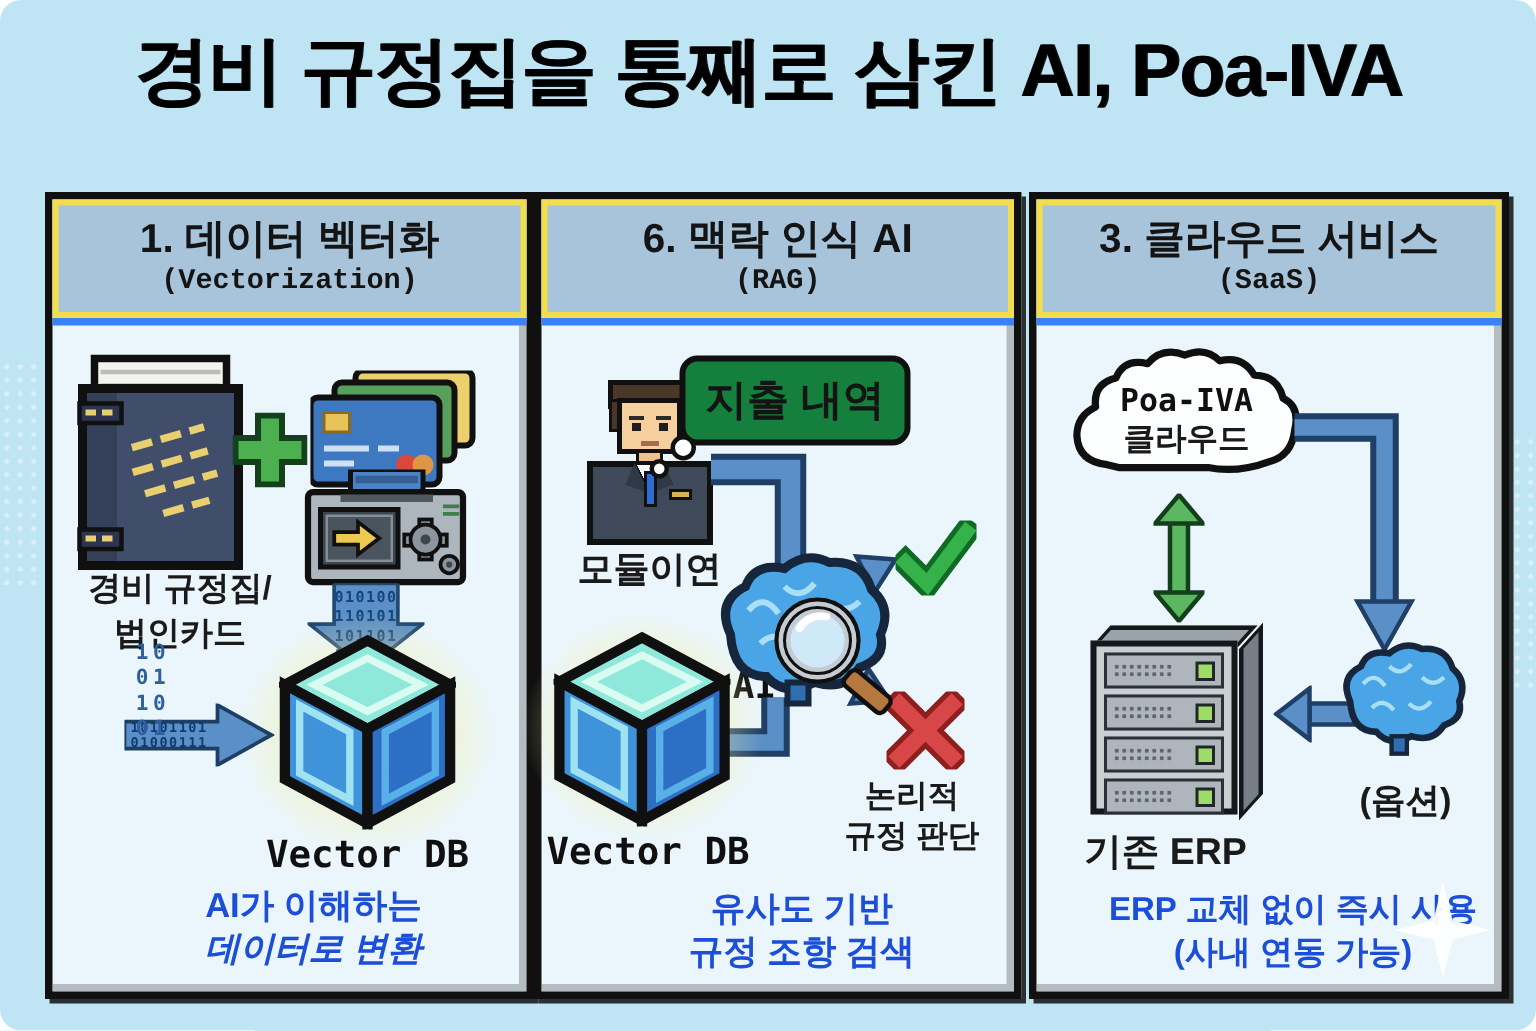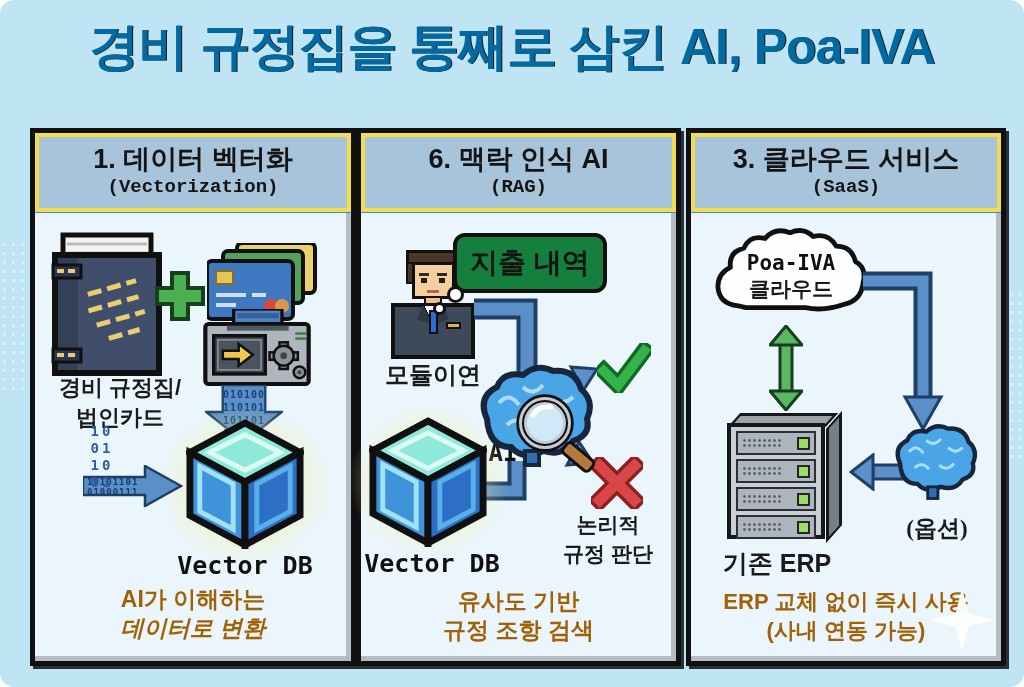--- a/index.html
+++ b/index.html
@@ -1,34 +1,34 @@
 <!DOCTYPE html>
 <html><head>
 <meta charset="utf-8">
 <style>
   html,body{margin:0;padding:0;background:#ffffff;}
   .page{position:relative;width:1024px;height:687px;background:#bfe4f4;overflow:hidden;
         border-radius:14px;font-family:"Liberation Sans",sans-serif;color:#141414;}
   .title{position:absolute;top:14px;left:0;width:100%;margin:0;text-align:center;
-         font-size:50px;font-weight:900;letter-spacing:-1px;color:#0369a1;
+         font-size:50px;font-weight:900;letter-spacing:-1px;color:#000000;
          text-shadow:1px 0 0 #141414;}
   .dots{position:absolute;background-image:radial-gradient(rgba(255,255,255,.85) 1.6px,transparent 1.8px);
         background-size:9px 9px;opacity:.5;pointer-events:none;}
   .panel{position:absolute;background:#eaf6fc;border:5px solid #101010;
          box-shadow:inset -5px -5px 0 0 #b4bcc2, 3px 3px 0 0 rgba(16,16,16,.85);}
-  .hdr{border-bottom:1px solid #3b82f6;}
+  .hdr{border-bottom:5px solid #3b82f6;}
   .hdr-in{border:4px solid #f2dd4e;background:#a7c4da;text-align:center;padding:7px 2px 9px;}
   .hdr-l1{font-size:27px;line-height:31px;font-weight:900;}
   .hdr-l2{font-family:Liberation Mono, monospace;font-size:19px;line-height:24px;font-weight:700;}
   .content{position:relative;width:100%;height:435px;}
   .abs{position:absolute;}
   .kr{font-weight:800;text-align:center;color:#1a1a1a;}
   .mono{font-family:"DejaVu Sans Mono",monospace;font-weight:700;color:#101010;text-align:center;}
-  .cap{position:absolute;left:0;width:100%;text-align:center;font-weight:800;
-       font-size:23px;line-height:29px;color:#a16207;}
+  .cap{position:absolute;left:16px;width:100%;text-align:center;font-weight:800;
+       font-size:23px;line-height:29px;color:#1d4ed8;}
   .glow{position:absolute;border-radius:50%;
         background:radial-gradient(closest-side,rgba(249,238,150,.95),rgba(249,238,150,0));}
   .binrow{display:block;text-align:center;font-family:"DejaVu Sans Mono",monospace;font-weight:700;}
   .vertbin .binrow{font-size:14px;line-height:17px;color:#2e5f9e;letter-spacing:3px;}
   .arrowbin{position:absolute;left:0;width:100%;top:3px;}
   .arrowbin .binrow{font-size:10px;line-height:13px;color:#17447e;letter-spacing:1px;}
   .shaftbin .binrow{font-size:9px;line-height:10px;color:#123a6e;letter-spacing:1px;text-align:left;}
   .bubble{position:absolute;background:#15803d;border:4px solid #101010;border-radius:12px;
           padding:7px 13px;font-size:28px;font-weight:800;white-space:nowrap;z-index:4;}
   .bdot{position:absolute;background:#fff;border:3px solid #101010;border-radius:50%;}
@@ -279,21 +279,21 @@
       <svg class="abs" style="left:178px;top:208px;" width="58" height="48" viewBox="0 0 58 48">
         <path d="M6,8 L32,28" fill="none" stroke="#1f3f66" stroke-width="17"></path>
         <path d="M6,8 L32,28" fill="none" stroke="#5b8fc7" stroke-width="10"></path>
         <polygon points="28,44 54,42 40,21" fill="#5b8fc7" stroke="#1f3f66" stroke-width="3"></polygon>
       </svg>
       <svg class="abs" style="left:230px;top:244px;" width="52" height="52" viewBox="0 0 54 54">
         <path d="M9,9 L45,45 M45,9 L9,45" fill="none" stroke="#8f1f1f" stroke-width="18" stroke-linecap="square"></path>
         <path d="M9,9 L45,45 M45,9 L9,45" fill="none" stroke="#d84747" stroke-width="11" stroke-linecap="square"></path>
       </svg>
       <div class="abs kr" style="left:188px;top:300px;width:118px;font-size:21px;line-height:27px;">
-        <span class="binrow" style="font-family:Liberation Mono, monospace;letter-spacing:0;">논리적</span>
+        <span class="binrow" style="font-family:Liberation Sans, sans-serif;letter-spacing:0;">논리적</span>
         <span class="binrow" style="font-family:inherit;letter-spacing:0;">규정 판단</span>
       </div>
       <div class="cap" style="top:374px;">
         <span class="binrow" style="font-family:inherit;letter-spacing:0;">유사도 기반</span>
         <span class="binrow" style="font-family:inherit;letter-spacing:0;">규정 조항 검색</span>
       </div>
     </div>
   </section>
 
   <section class="panel" style="left:686px;top:128px;width:310px;height:528px;">
@@ -361,21 +361,21 @@
         <g fill="none" stroke="#a9def5" stroke-width="4">
           <path d="M30,42 Q40,30 50,44"></path>
             <path d="M54,26 Q64,36 74,24"></path>
           <path d="M84,36 Q94,46 104,36"></path>
             <path d="M38,64 Q48,54 58,66"></path>
             <path d="M72,60 Q82,70 92,58"></path>
         </g>
         <rect x="56" y="90" width="14" height="16" fill="#2f6fb0" stroke="#16263d" stroke-width="4"></rect>
       </svg>
       <div class="abs kr" style="left:190px;top:302px;width:112px;font-size:23px;line-height:28px;">
-        <span class="binrow" style="font-family:Liberation Serif, serif;letter-spacing:0;">(옵션)</span>
+        <span class="binrow" style="font-family:Liberation Sans, sans-serif;letter-spacing:0;">(옵션)</span>
       </div>
       <div class="cap" style="top:374px;font-size:22px;">
         <span class="binrow" style="font-family:inherit;letter-spacing:0;">ERP 교체 없이 즉시 사용</span>
         <span class="binrow" style="font-family:inherit;letter-spacing:0;">(사내 연동 가능)</span>
       </div>
     </div>
   </section>
 
 
   <svg class="abs" style="position:absolute;left:930px;top:588px;z-index:7;" width="64" height="64" viewBox="0 0 60 60">

